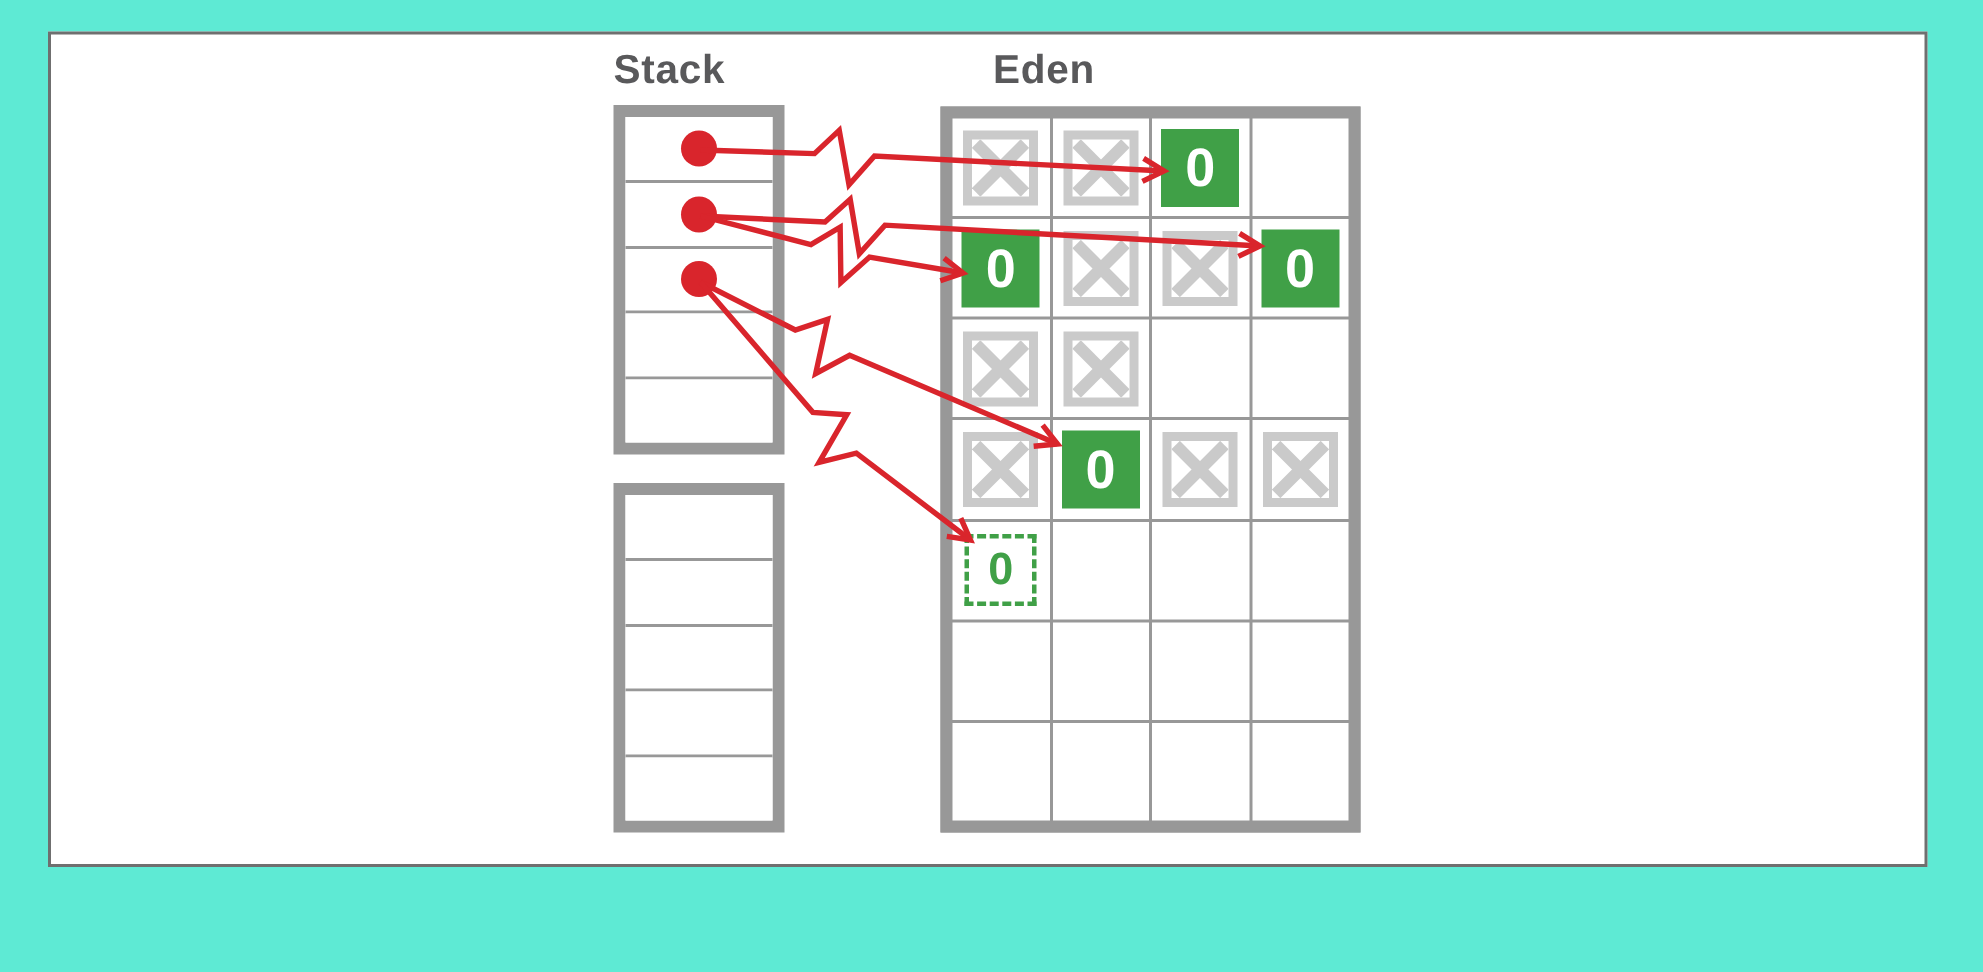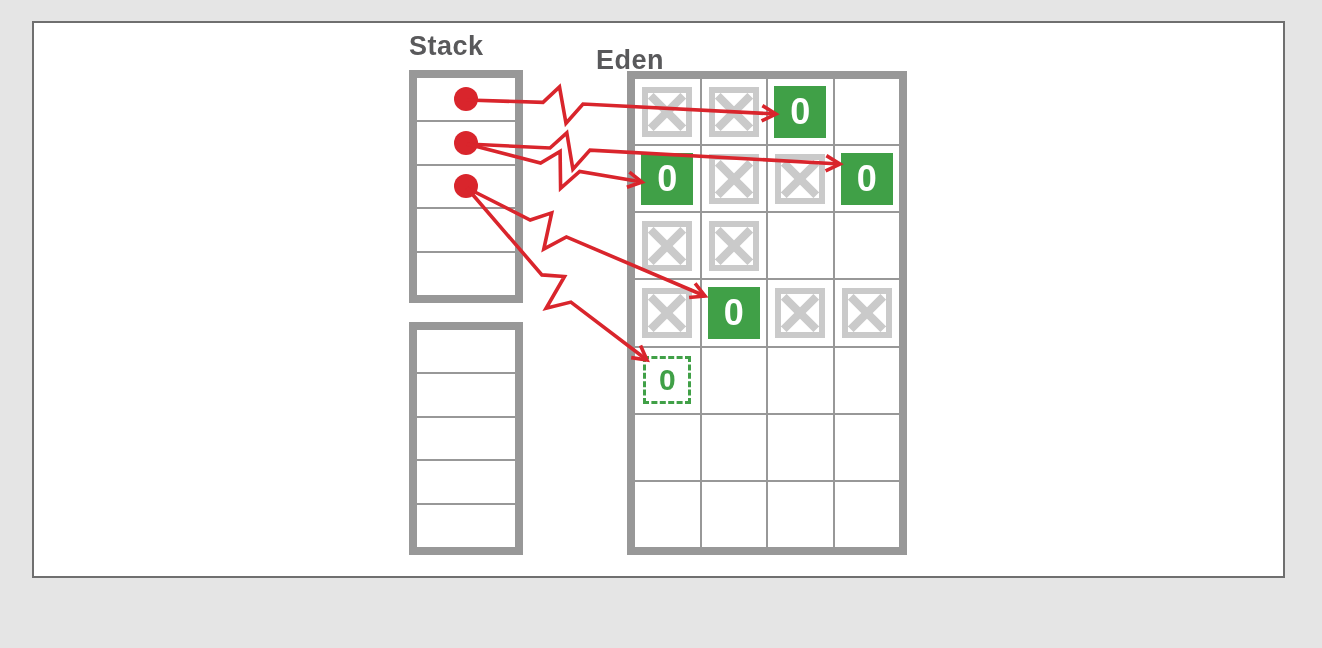--- a/index.html
+++ b/index.html
@@ -1,29 +1,29 @@
 <!DOCTYPE html>
 <html style="--green: #40a047; --red: #d9252c; --light-gray: #cacaca; --struct-gray: #989898; --label-gray: #59595b;"><head>
 <meta charset="utf-8">
 <style>
   html,body{margin:0;padding:0;background:#fff;}
   .page{
     position:relative;width:1322px;height:648px;overflow:hidden;
-    background:#e5e5e5;font-family:"Liberation Sans",sans-serif;
+    background:#5eead4;font-family:"Liberation Sans",sans-serif;
   }
   .frame{
     position:absolute;left:32px;top:21px;width:1253px;height:557px;
     border:2px solid #6f6f6f;box-sizing:border-box;background:#fff;
   }
   .label{
     position:absolute;font-weight:bold;font-size:27px;line-height:1;
     color:var(--label-gray,#59595b);letter-spacing:0.5px;
   }
   .stack-label{left:409px;top:33px;}
-  .eden-label{left:596px;top:33px;margin-top:14px;}
+  .eden-label{left:662px;top:33px;}
   .stackbox{
     position:absolute;left:409px;width:114px;height:233px;
     border:8px solid var(--struct-gray,#989898);box-sizing:border-box;
     background:#fff;display:flex;flex-direction:column;
   }
   #stackbox-0{top:70px;}
   #stackbox-1{top:322px;}
   .srow{
     flex:1;background:#fff;border-bottom:2px solid var(--struct-gray,#9d9d9d);
     display:flex;align-items:center;justify-content:center;

